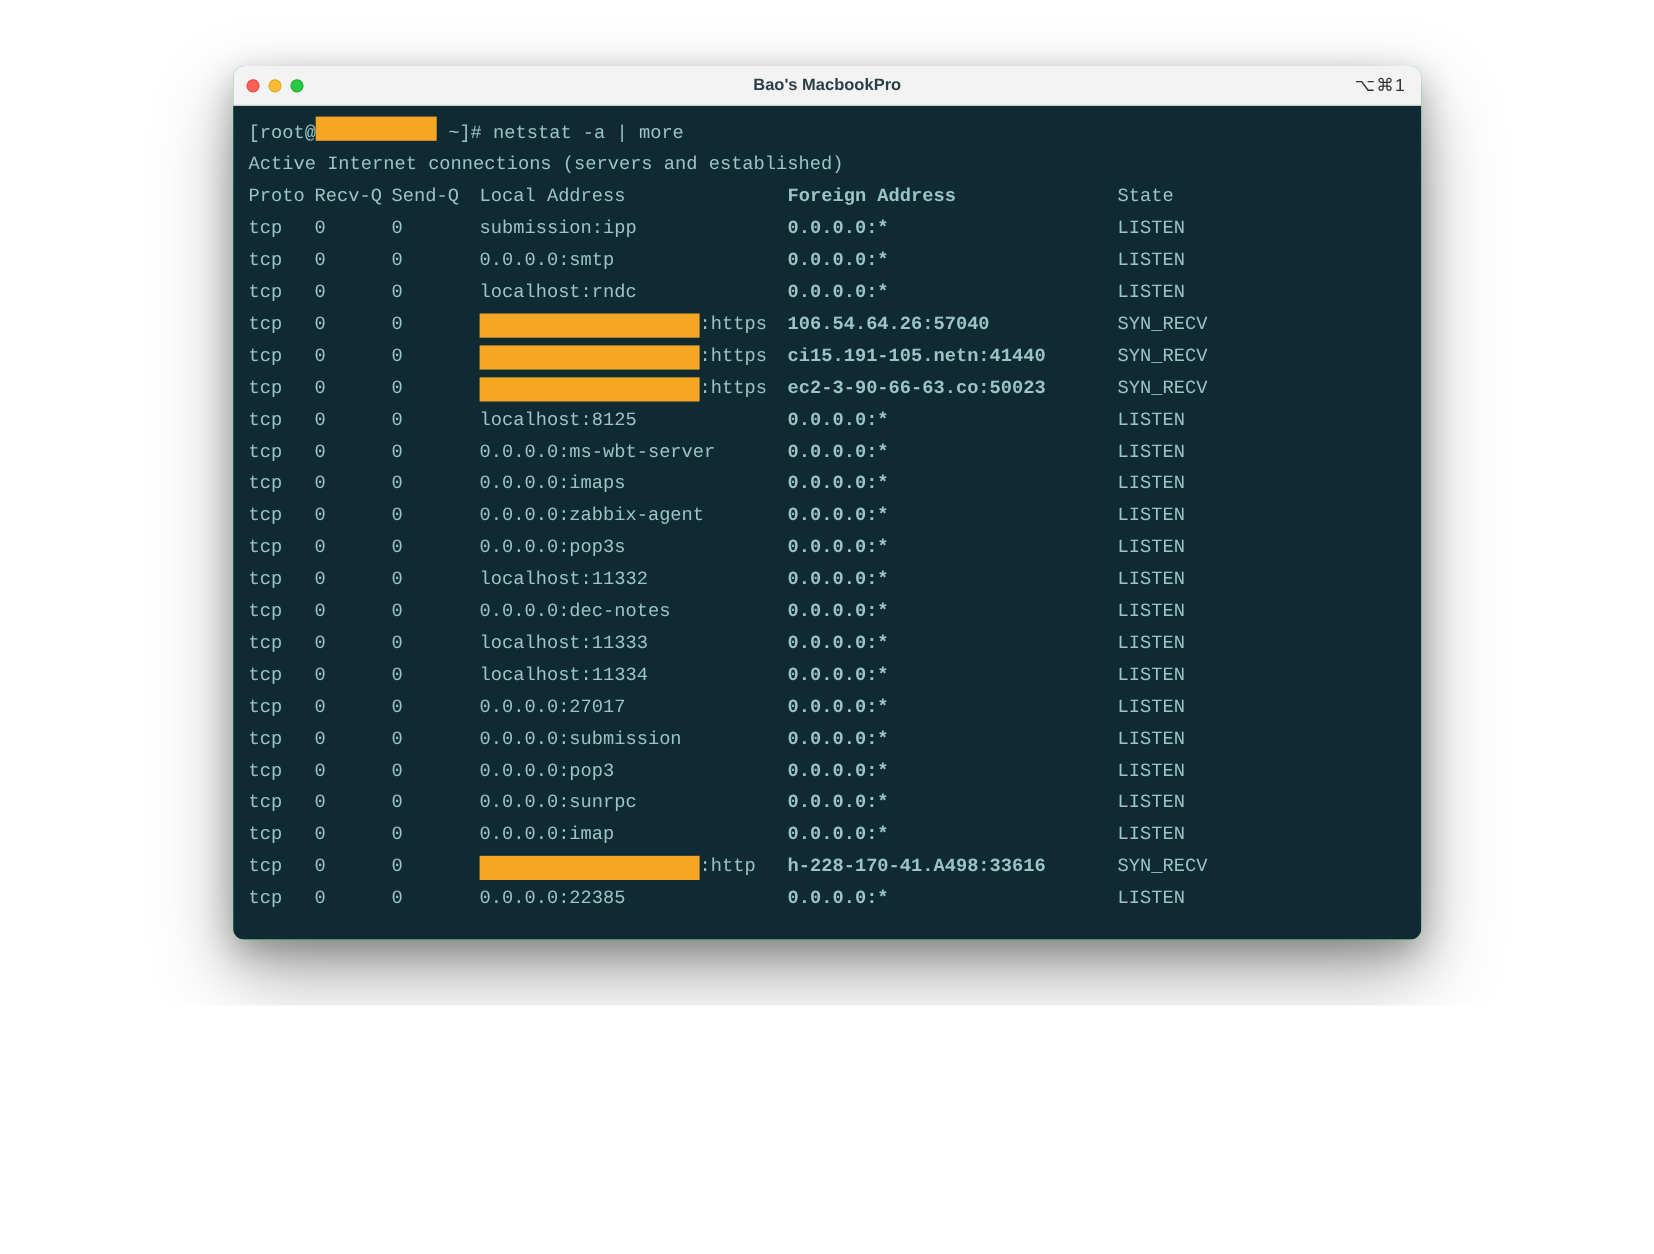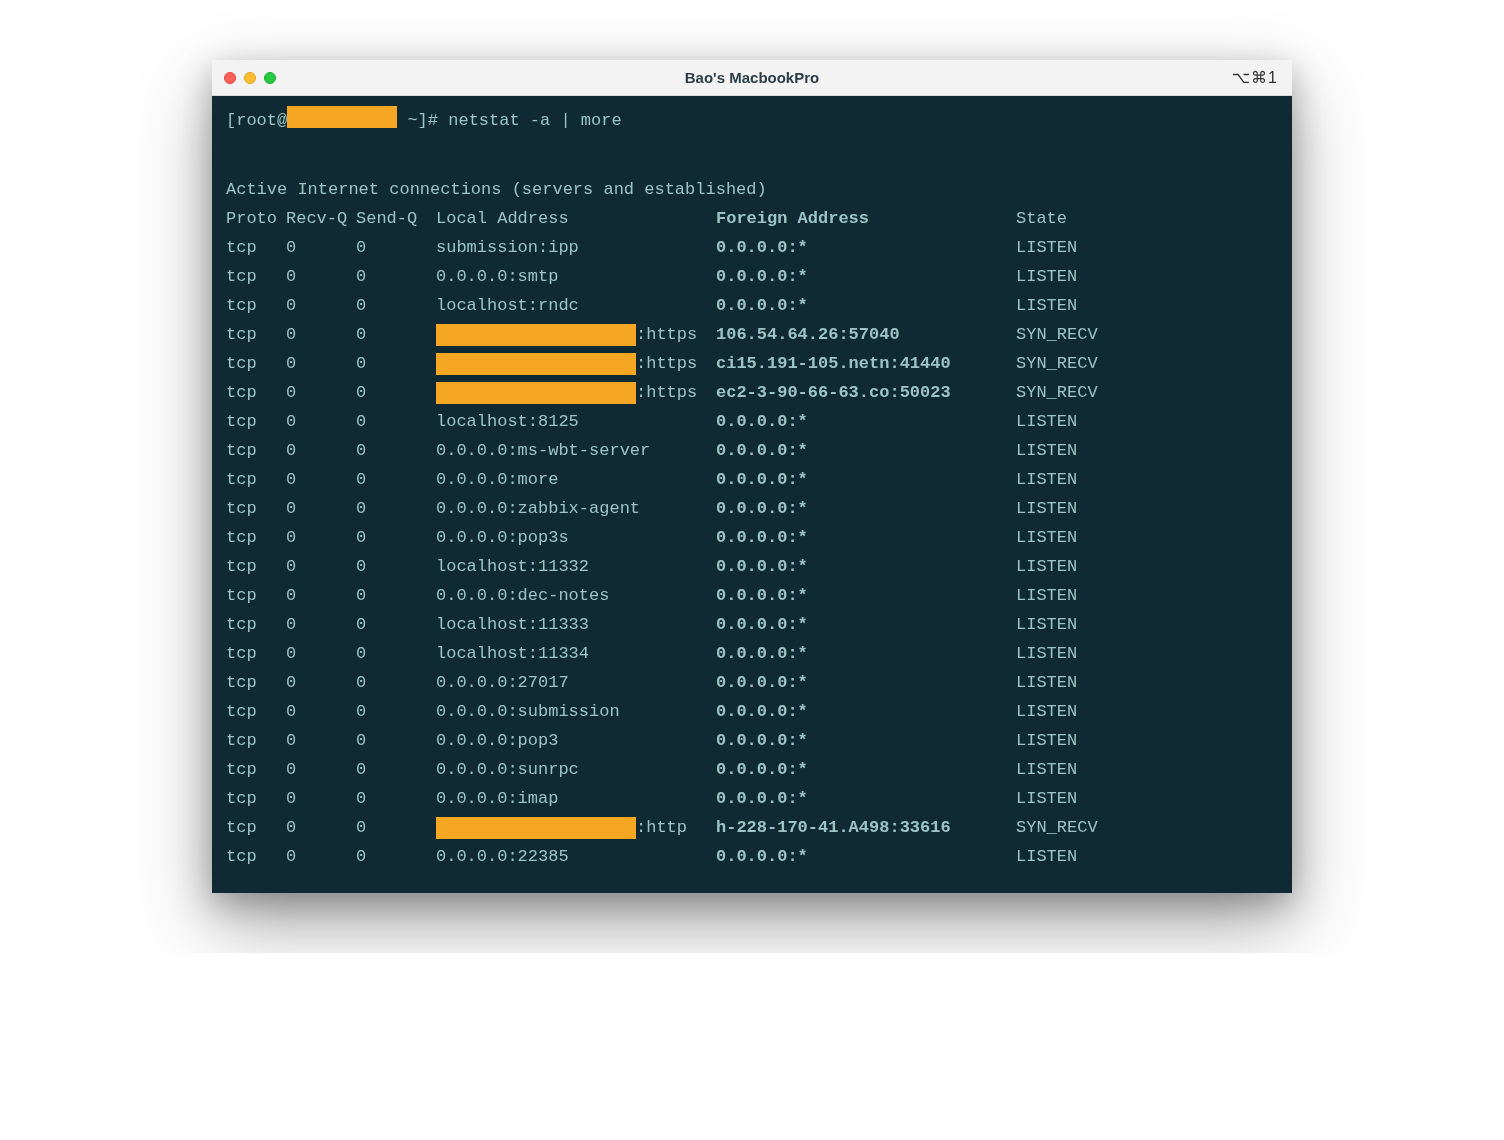--- a/index.html
+++ b/index.html
@@ -6,21 +6,21 @@
     body {
       background: #ffffff;
       display: flex;
       justify-content: center;
       align-items: flex-start;
       padding: 60px 40px;
       font-family: -apple-system, BlinkMacSystemFont, "Segoe UI", Helvetica, Arial, sans-serif;
     }
     .window {
       width: 1080px;
-      border-radius: 0;
+      border-radius: 10px;
       overflow: hidden;
       box-shadow: 0 30px 70px rgba(0,0,0,0.35), 0 10px 30px rgba(0,0,0,0.25);
       background: #22c55e;
     }
     .titlebar {
       height: 36px;
       background: #f3f3f3;
       display: flex;
       align-items: center;
       padding: 0 12px;
@@ -66,21 +66,21 @@
     }
     .prompt-line { white-space: pre; }
     .redact {
       display: inline-block;
       background: #f5a623;
       height: 22px;
       vertical-align: -3px;
     }
     .redact.host { width: 110px; }
     .redact.addr { width: 200px; vertical-align:-4px;}
-    .header-line, .subheader-line { white-space: pre; margin-top: 40px; }
+    .header-line, .subheader-line { white-space: pre; }
     .row { display:flex; white-space: pre; }
     .col-proto { width: 60px; }
     .col-recvq { width: 70px; text-align: left; }
     .col-sendq { width: 70px; text-align: left; }
     .col-sp1   { width: 10px; }
     .col-local { width: 280px; display:flex; align-items:center; }
     .col-foreign { width: 300px; font-weight: bold; }
     .col-state { }
   </style>
 </head>
@@ -110,21 +110,21 @@
 
     <div id="rows-container">
         <div class="row"><span class="col-proto">tcp</span><span class="col-recvq">0</span><span class="col-sendq">0</span><span class="col-sp1"> </span><span class="col-local">submission:ipp</span><span class="col-foreign">0.0.0.0:*</span><span class="col-state">LISTEN</span></div>
         <div class="row"><span class="col-proto">tcp</span><span class="col-recvq">0</span><span class="col-sendq">0</span><span class="col-sp1"> </span><span class="col-local">0.0.0.0:smtp</span><span class="col-foreign">0.0.0.0:*</span><span class="col-state">LISTEN</span></div>
         <div class="row"><span class="col-proto">tcp</span><span class="col-recvq">0</span><span class="col-sendq">0</span><span class="col-sp1"> </span><span class="col-local">localhost:rndc</span><span class="col-foreign">0.0.0.0:*</span><span class="col-state">LISTEN</span></div>
         <div class="row"><span class="col-proto">tcp</span><span class="col-recvq">0</span><span class="col-sendq">0</span><span class="col-sp1"> </span><span class="col-local"><span class="redact addr"></span><span>:https</span></span><span class="col-foreign">106.54.64.26:57040</span><span class="col-state">SYN_RECV</span></div>
         <div class="row"><span class="col-proto">tcp</span><span class="col-recvq">0</span><span class="col-sendq">0</span><span class="col-sp1"> </span><span class="col-local"><span class="redact addr"></span><span>:https</span></span><span class="col-foreign">ci15.191-105.netn:41440</span><span class="col-state">SYN_RECV</span></div>
         <div class="row"><span class="col-proto">tcp</span><span class="col-recvq">0</span><span class="col-sendq">0</span><span class="col-sp1"> </span><span class="col-local"><span class="redact addr"></span><span>:https</span></span><span class="col-foreign">ec2-3-90-66-63.co:50023</span><span class="col-state">SYN_RECV</span></div>
         <div class="row"><span class="col-proto">tcp</span><span class="col-recvq">0</span><span class="col-sendq">0</span><span class="col-sp1"> </span><span class="col-local">localhost:8125</span><span class="col-foreign">0.0.0.0:*</span><span class="col-state">LISTEN</span></div>
         <div class="row"><span class="col-proto">tcp</span><span class="col-recvq">0</span><span class="col-sendq">0</span><span class="col-sp1"> </span><span class="col-local">0.0.0.0:ms-wbt-server</span><span class="col-foreign">0.0.0.0:*</span><span class="col-state">LISTEN</span></div>
-        <div class="row"><span class="col-proto">tcp</span><span class="col-recvq">0</span><span class="col-sendq">0</span><span class="col-sp1"> </span><span class="col-local">0.0.0.0:more</span><span class="col-foreign">0.0.0.0:*</span><span class="col-state">LISTEN</span></div>
+        <div class="row"><span class="col-proto">tcp</span><span class="col-recvq">0</span><span class="col-sendq">0</span><span class="col-sp1"> </span><span class="col-local">0.0.0.0:imaps</span><span class="col-foreign">0.0.0.0:*</span><span class="col-state">LISTEN</span></div>
         <div class="row"><span class="col-proto">tcp</span><span class="col-recvq">0</span><span class="col-sendq">0</span><span class="col-sp1"> </span><span class="col-local">0.0.0.0:zabbix-agent</span><span class="col-foreign">0.0.0.0:*</span><span class="col-state">LISTEN</span></div>
         <div class="row"><span class="col-proto">tcp</span><span class="col-recvq">0</span><span class="col-sendq">0</span><span class="col-sp1"> </span><span class="col-local">0.0.0.0:pop3s</span><span class="col-foreign">0.0.0.0:*</span><span class="col-state">LISTEN</span></div>
         <div class="row"><span class="col-proto">tcp</span><span class="col-recvq">0</span><span class="col-sendq">0</span><span class="col-sp1"> </span><span class="col-local">localhost:11332</span><span class="col-foreign">0.0.0.0:*</span><span class="col-state">LISTEN</span></div>
         <div class="row"><span class="col-proto">tcp</span><span class="col-recvq">0</span><span class="col-sendq">0</span><span class="col-sp1"> </span><span class="col-local">0.0.0.0:dec-notes</span><span class="col-foreign">0.0.0.0:*</span><span class="col-state">LISTEN</span></div>
         <div class="row"><span class="col-proto">tcp</span><span class="col-recvq">0</span><span class="col-sendq">0</span><span class="col-sp1"> </span><span class="col-local">localhost:11333</span><span class="col-foreign">0.0.0.0:*</span><span class="col-state">LISTEN</span></div>
         <div class="row"><span class="col-proto">tcp</span><span class="col-recvq">0</span><span class="col-sendq">0</span><span class="col-sp1"> </span><span class="col-local">localhost:11334</span><span class="col-foreign">0.0.0.0:*</span><span class="col-state">LISTEN</span></div>
         <div class="row"><span class="col-proto">tcp</span><span class="col-recvq">0</span><span class="col-sendq">0</span><span class="col-sp1"> </span><span class="col-local">0.0.0.0:27017</span><span class="col-foreign">0.0.0.0:*</span><span class="col-state">LISTEN</span></div>
         <div class="row"><span class="col-proto">tcp</span><span class="col-recvq">0</span><span class="col-sendq">0</span><span class="col-sp1"> </span><span class="col-local">0.0.0.0:submission</span><span class="col-foreign">0.0.0.0:*</span><span class="col-state">LISTEN</span></div>
         <div class="row"><span class="col-proto">tcp</span><span class="col-recvq">0</span><span class="col-sendq">0</span><span class="col-sp1"> </span><span class="col-local">0.0.0.0:pop3</span><span class="col-foreign">0.0.0.0:*</span><span class="col-state">LISTEN</span></div>
         <div class="row"><span class="col-proto">tcp</span><span class="col-recvq">0</span><span class="col-sendq">0</span><span class="col-sp1"> </span><span class="col-local">0.0.0.0:sunrpc</span><span class="col-foreign">0.0.0.0:*</span><span class="col-state">LISTEN</span></div>

